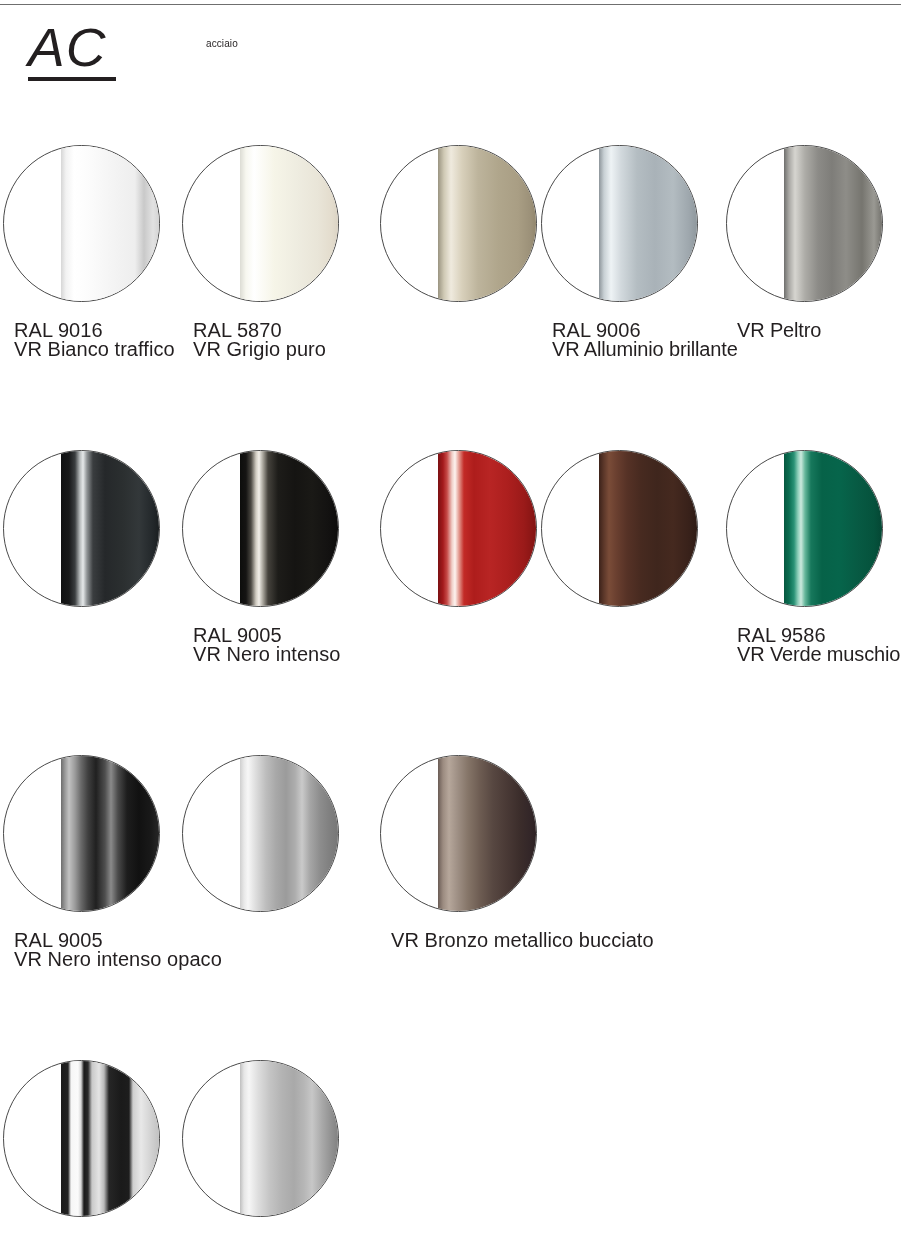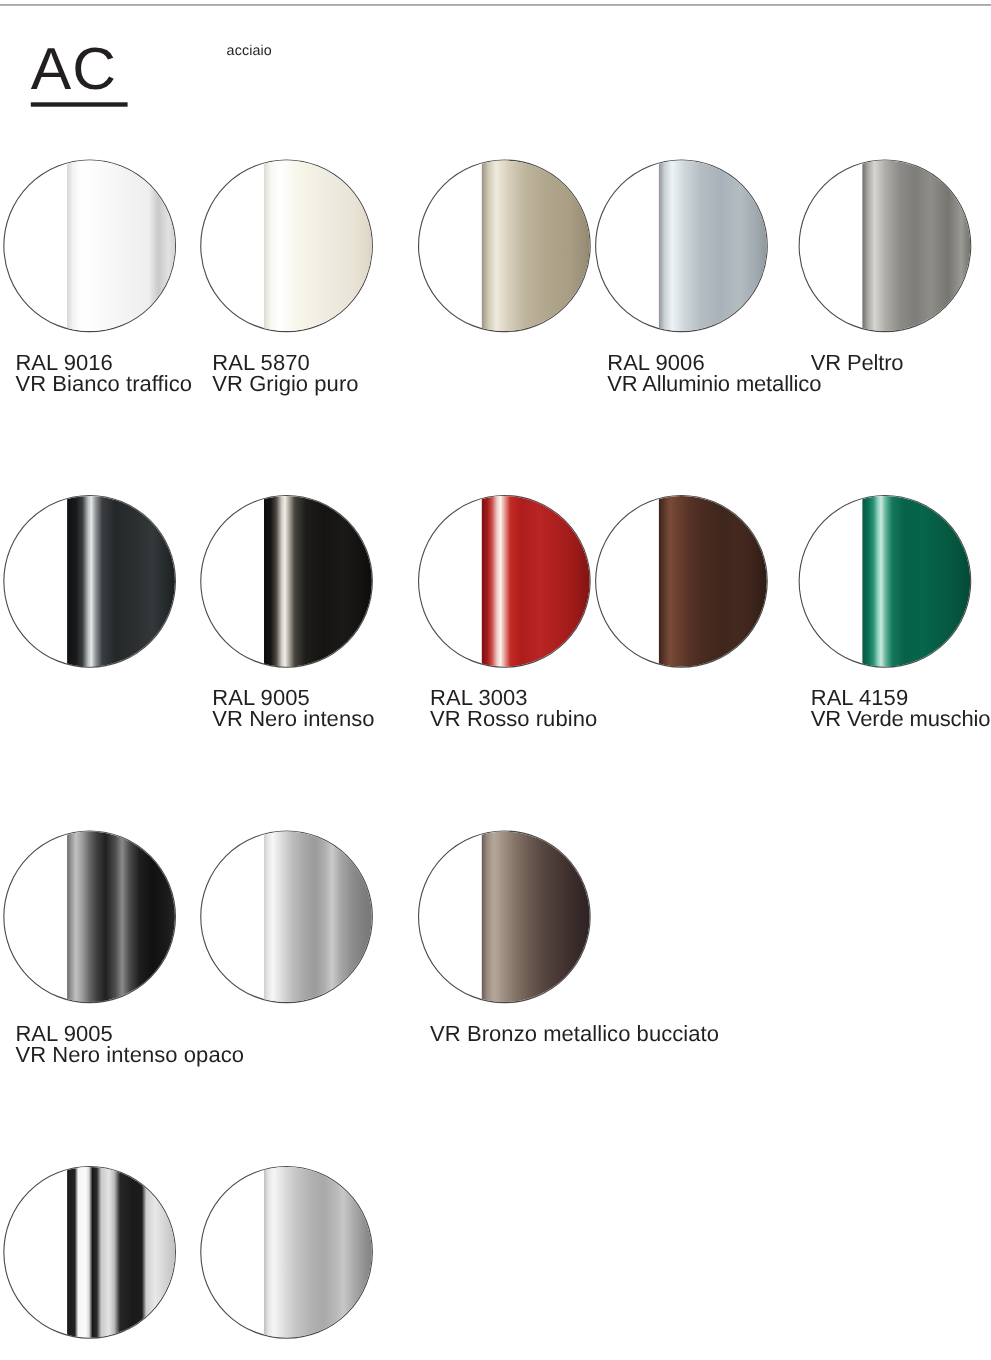--- a/index.html
+++ b/index.html
@@ -31,21 +31,22 @@
   .page-header {
     position: absolute;
     left: 0;
     top: 20px;
     width: 901px;
     height: 70px;
   }
   .logo-block {
     position: absolute;
     left: 28px;
-    top: 18px;
+    top: 2px;
+    font-style: italic;
   }
   .logo-text {
     font-size: 54px;
     line-height: 50px;
     font-weight: 400;
     letter-spacing: 1px;
     color: #231f20;
     display: block;
     transform: scaleX(1.02);
     transform-origin: left top;
@@ -53,21 +54,21 @@
   .logo-rule {
     width: 88px;
     height: 4px;
     background: #231f20;
     margin-top: 5px;
   }
   .header-caption {
     position: absolute;
     left: 206px;
     top: 18px;
-    font-size: 13px;
+    font-size: 10px;
     color: #231f20;
     letter-spacing: 0.1px;
   }
 
   
   .grid {
     position: absolute;
     left: 0;
     top: 0;
     width: 901px;
@@ -169,21 +170,21 @@
         <div class="chip">
           <div class="chip-fill" style="background-image: linear-gradient(90deg, rgb(154, 148, 129) 0%, rgb(207, 201, 180) 6%, rgb(239, 234, 222) 13%, rgb(216, 208, 187) 24%, rgb(189, 180, 156) 40%, rgb(176, 166, 140) 60%, rgb(169, 158, 132) 80%, rgb(155, 144, 120) 93%, rgb(141, 130, 104) 100%);"></div>
         </div>
       </div>
       <div class="swatch-cell c3">
         <div class="chip">
           <div class="chip-fill" style="background-image: linear-gradient(90deg, rgb(141, 149, 154) 0%, rgb(200, 208, 212) 5%, rgb(238, 243, 245) 12%, rgb(210, 217, 221) 22%, rgb(180, 189, 194) 38%, rgb(169, 178, 184) 56%, rgb(179, 188, 193) 74%, rgb(158, 167, 173) 90%, rgb(139, 148, 153) 100%);"></div>
         </div>
         <div class="chip-labels">
           <span class="chip-code">RAL 9006</span>
-          <span class="chip-name">VR Alluminio metallico</span>
+          <span class="chip-name">VR Alluminio brillante</span>
         </div>
       </div>
       <div class="swatch-cell c4">
         <div class="chip">
           <div class="chip-fill" style="background-image: linear-gradient(90deg, rgb(111, 111, 109) 0%, rgb(169, 168, 164) 5%, rgb(214, 213, 208) 11%, rgb(173, 172, 167) 21%, rgb(140, 139, 135) 34%, rgb(126, 125, 121) 48%, rgb(142, 141, 136) 62%, rgb(118, 117, 111) 78%, rgb(154, 153, 147) 90%, rgb(106, 105, 100) 100%);"></div>
         </div>
         <div class="chip-labels single">
           <span class="chip-name">VR Peltro</span>
         </div>
       </div>
@@ -200,36 +201,32 @@
         </div>
         <div class="chip-labels">
           <span class="chip-code">RAL 9005</span>
           <span class="chip-name">VR Nero intenso</span>
         </div>
       </div>
       <div class="swatch-cell c2">
         <div class="chip">
           <div class="chip-fill" style="background-image: linear-gradient(90deg, rgb(123, 16, 18) 0%, rgb(164, 26, 28) 5%, rgb(198, 74, 71) 9%, rgb(240, 207, 200) 14%, rgb(253, 243, 239) 17%, rgb(227, 154, 144) 21%, rgb(194, 42, 38) 26%, rgb(174, 29, 28) 36%, rgb(184, 37, 36) 52%, rgb(172, 31, 30) 70%, rgb(154, 26, 25) 86%, rgb(126, 18, 17) 100%);"></div>
         </div>
-        <div class="chip-labels">
-          <span class="chip-code">RAL 3003</span>
-          <span class="chip-name">VR Rosso rubino</span>
-        </div>
       </div>
       <div class="swatch-cell c3">
         <div class="chip">
           <div class="chip-fill" style="background-image: linear-gradient(90deg, rgb(60, 34, 26) 0%, rgb(93, 56, 42) 5%, rgb(122, 76, 56) 10%, rgb(107, 64, 48) 17%, rgb(86, 50, 38) 28%, rgb(71, 42, 32) 42%, rgb(63, 38, 29) 58%, rgb(69, 41, 31) 74%, rgb(56, 33, 26) 90%, rgb(44, 26, 20) 100%);"></div>
         </div>
       </div>
       <div class="swatch-cell c4">
         <div class="chip">
           <div class="chip-fill" style="background-image: linear-gradient(90deg, rgb(6, 87, 63) 0%, rgb(10, 109, 81) 5%, rgb(42, 146, 118) 10%, rgb(143, 207, 186) 14%, rgb(205, 233, 222) 17%, rgb(102, 183, 155) 21%, rgb(23, 120, 92) 27%, rgb(6, 98, 72) 38%, rgb(6, 101, 75) 55%, rgb(7, 90, 67) 74%, rgb(5, 82, 60) 90%, rgb(4, 68, 50) 100%);"></div>
         </div>
         <div class="chip-labels">
-          <span class="chip-code">RAL 4159</span>
+          <span class="chip-code">RAL 9586</span>
           <span class="chip-name">VR Verde muschio</span>
         </div>
       </div>
     </div>
     <div class="swatch-row r3">
       <div class="swatch-cell c0">
         <div class="chip">
           <div class="chip-fill" style="background-image: linear-gradient(90deg, rgb(109, 109, 109) 0%, rgb(154, 154, 154) 4%, rgb(194, 194, 194) 8%, rgb(155, 155, 155) 14%, rgb(106, 106, 106) 20%, rgb(63, 63, 63) 27%, rgb(32, 32, 32) 35%, rgb(78, 78, 78) 44%, rgb(138, 138, 138) 50%, rgb(74, 74, 74) 57%, rgb(29, 29, 29) 66%, rgb(17, 17, 17) 78%, rgb(25, 25, 25) 90%, rgb(42, 42, 42) 100%);"></div>
         </div>
         <div class="chip-labels">

